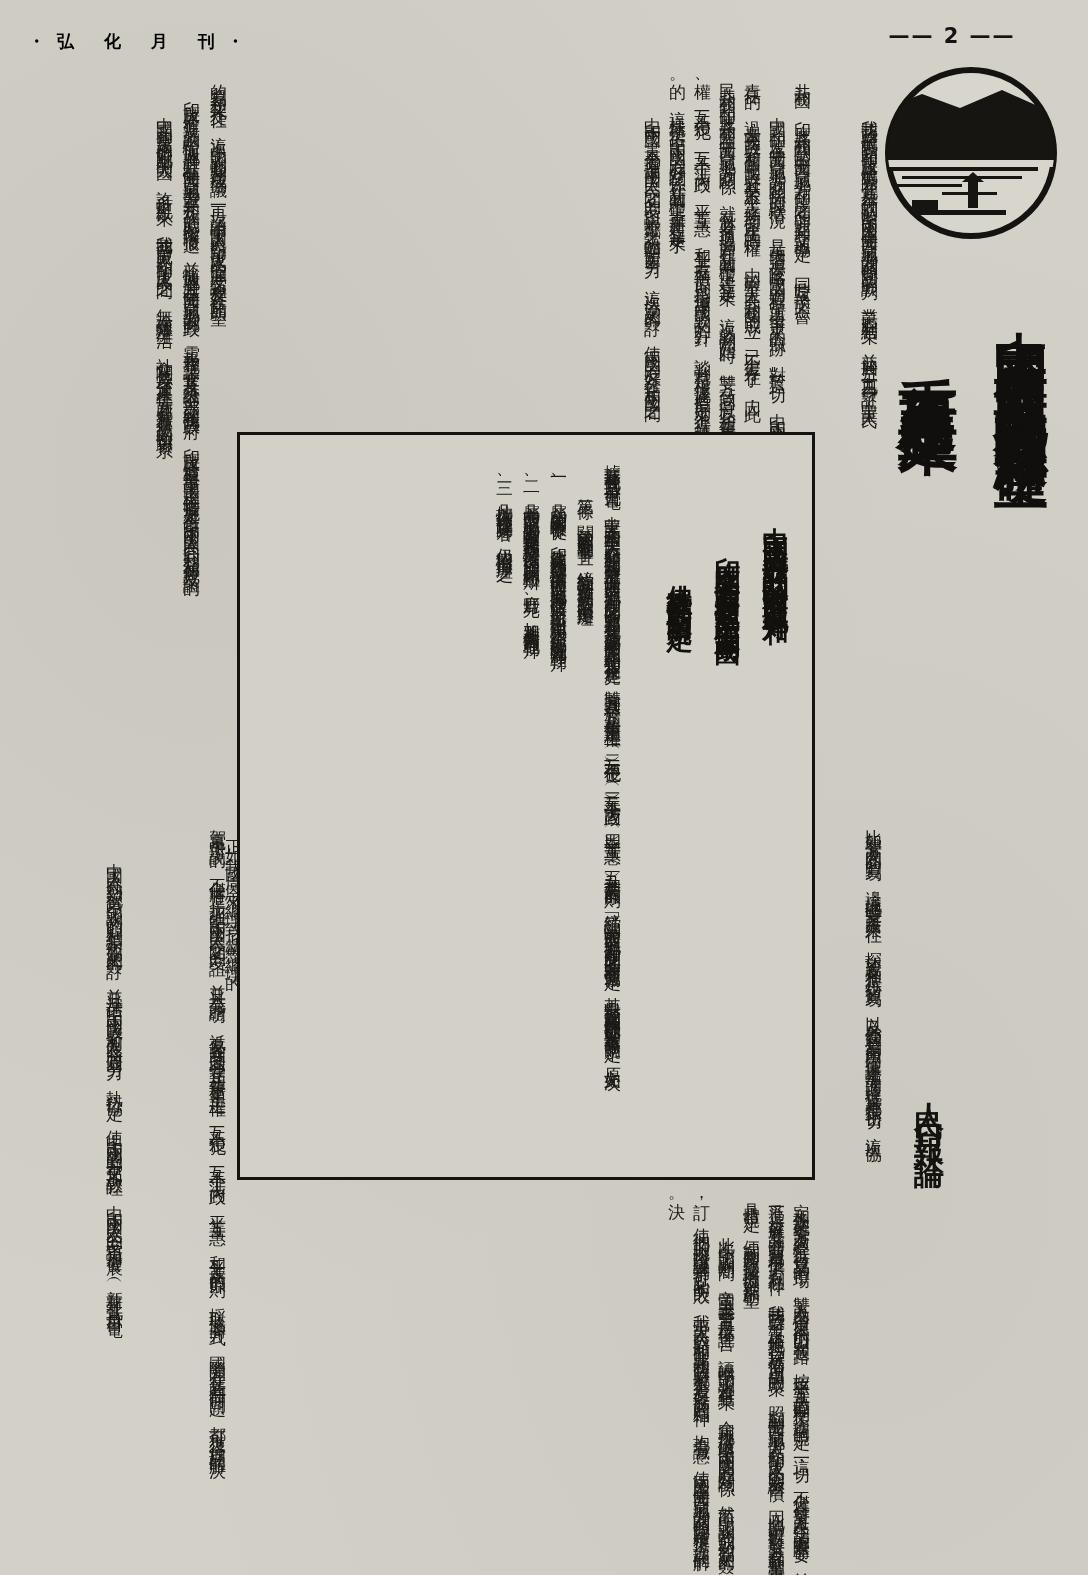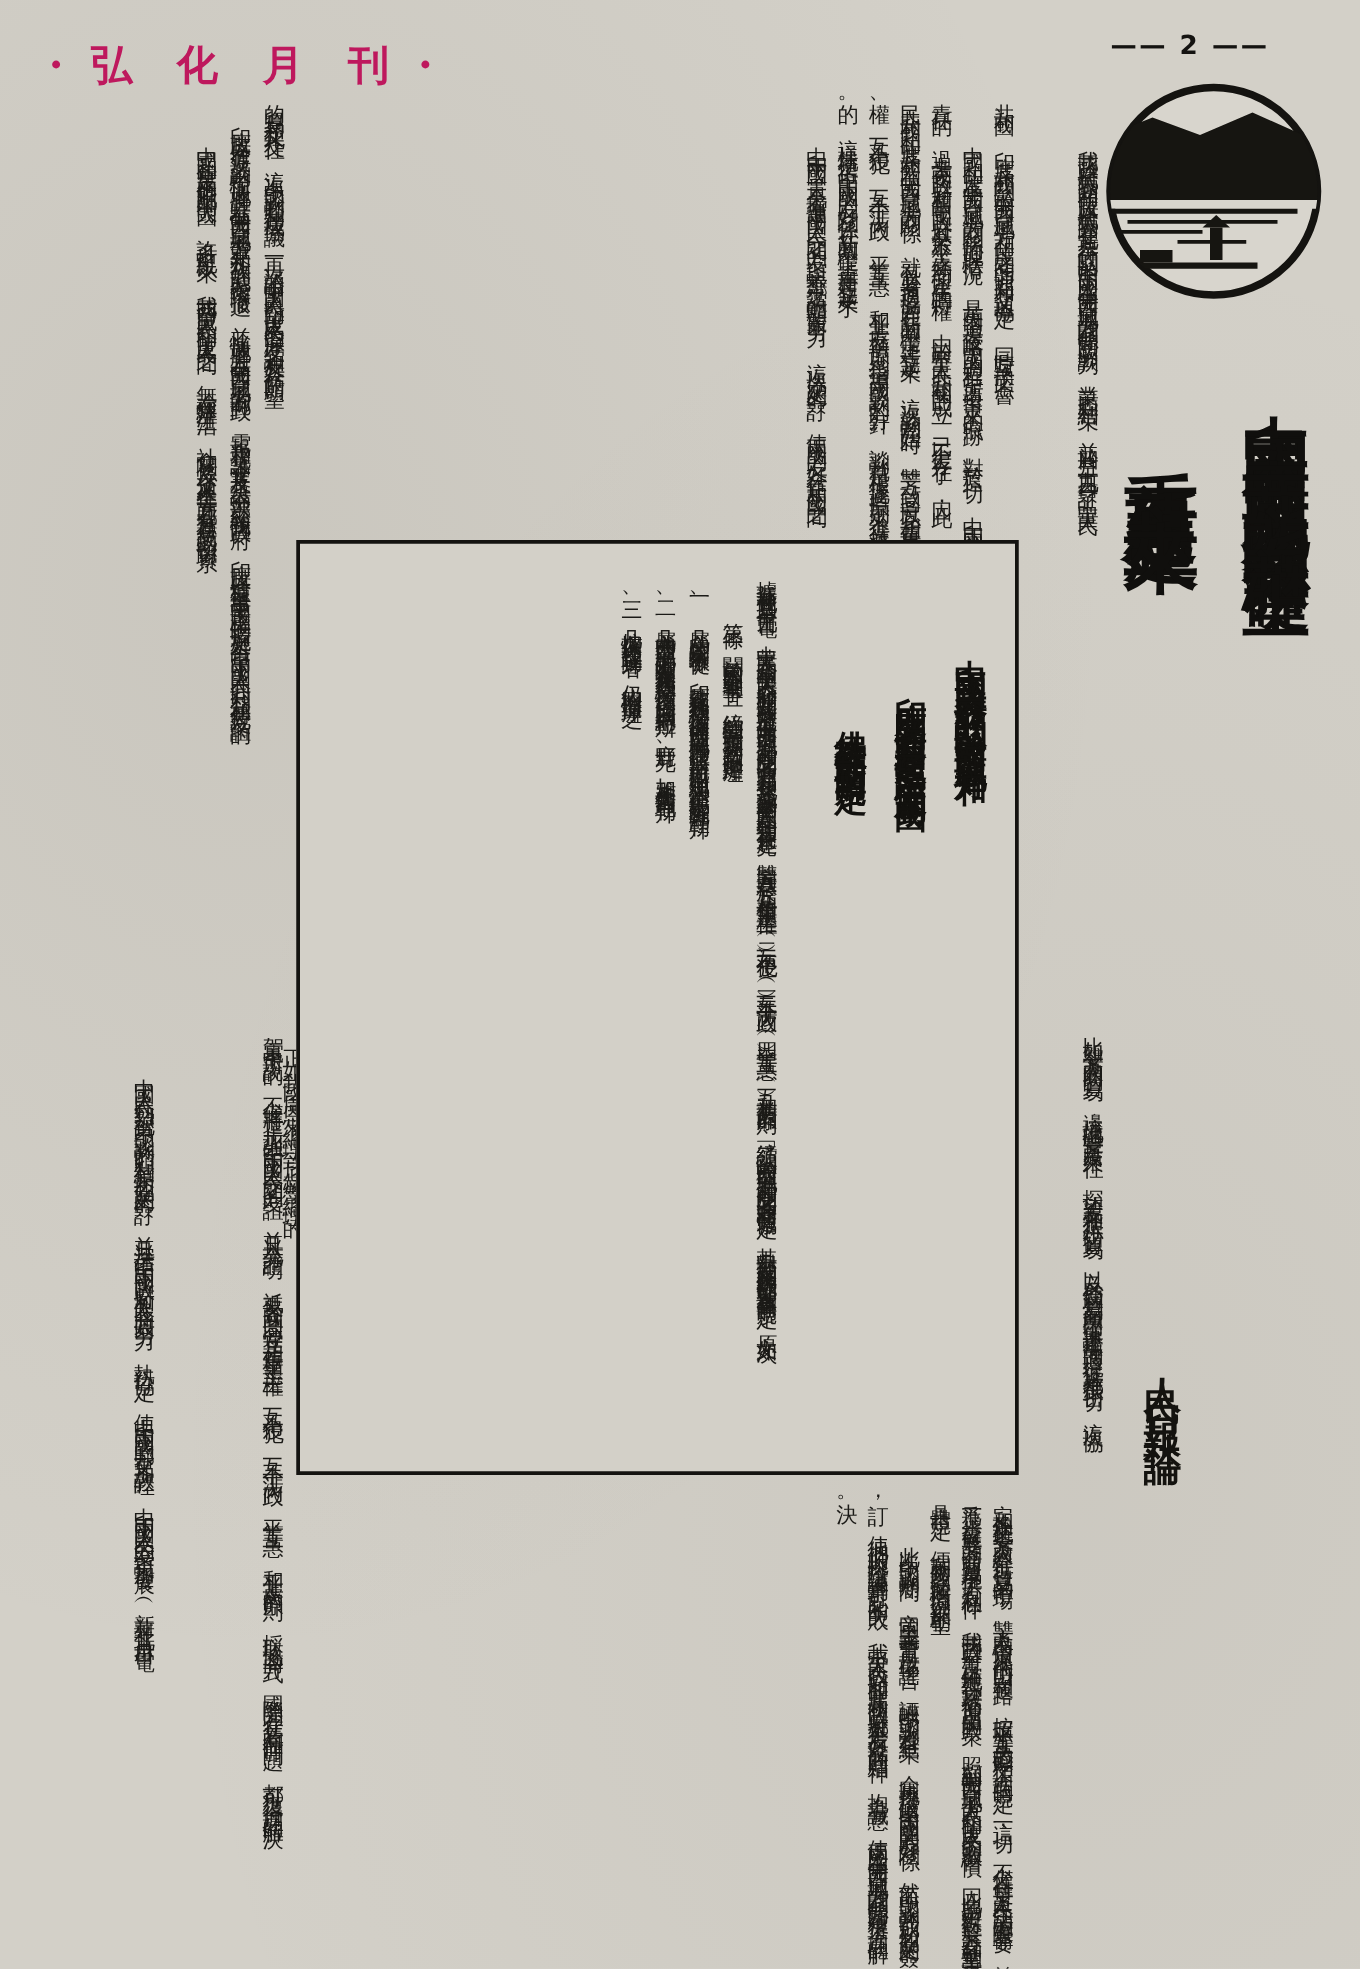--- a/index.html
+++ b/index.html
@@ -13,21 +13,21 @@
     position:absolute;
     writing-mode:vertical-rl;
     text-orientation:upright;
     white-space:normal;
     color:#1b1a17;
   }
   .vtext p{margin:0;padding:0;}
   
   .masthead{
     position:absolute;left:28px;top:30px;
-    font-size:33px;font-weight:bold;letter-spacing:12px;color:#be185d;
+    font-size:17px;font-weight:bold;letter-spacing:12px;color:#000000;
   }
   .pageno{
     position:absolute;left:852px;top:24px;width:200px;text-align:center;
     font-size:21px;font-weight:bold;letter-spacing:2px;color:#141311;
   }
   
   .illus{position:absolute;left:882px;top:64px;width:178px;height:178px;}
   
   .headline1{
     left:984px;top:288px;height:1170px;

